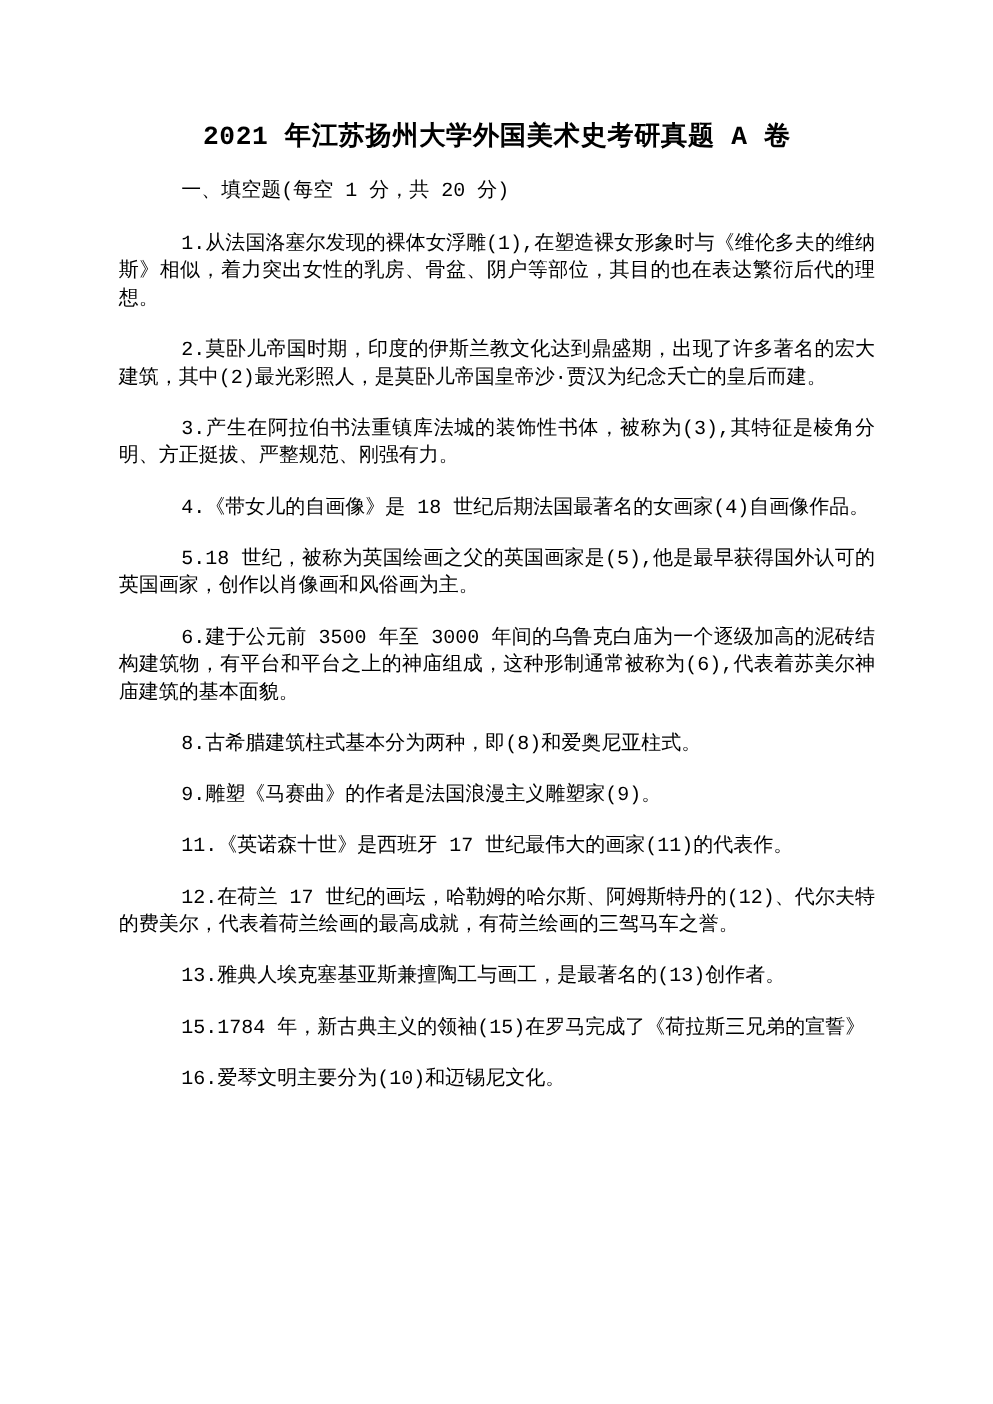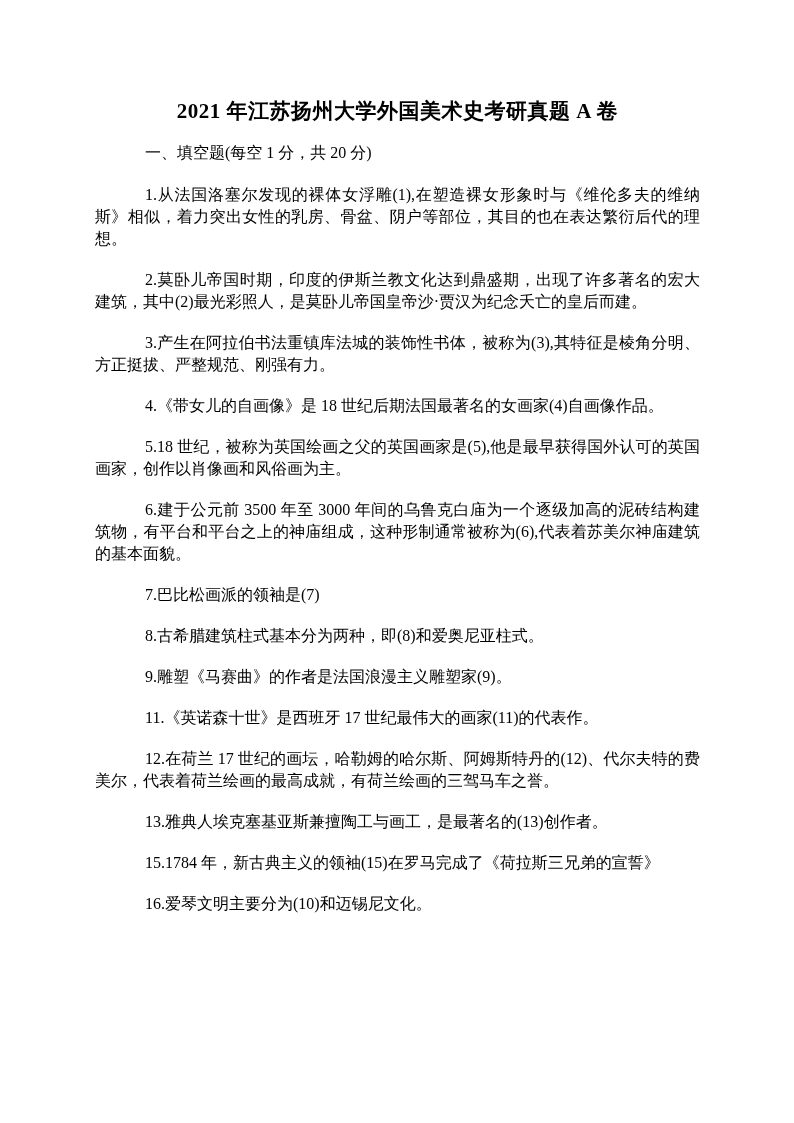--- a/index.html
+++ b/index.html
@@ -6,21 +6,21 @@
     margin: 0;
     padding: 0;
     background: #ffffff;
   }
   .page {
     position: relative;
     width: 794px;
     height: 1123px;
     background: #ffffff;
     overflow: hidden;
-    font-family: Liberation Serif, serif;
+    font-family: Liberation Mono, monospace;
     color: #000000;
     box-sizing: border-box;
   }
   .content {
     box-sizing: border-box;
     padding: 96px 94px 0 95px; 
   }
   .doc-title {
     margin: 0 0 18px 0;
     font-size: 21px;
@@ -50,21 +50,20 @@
 <div class="page">
   <div class="content">
     <h1 class="doc-title">2021 年江苏扬州大学外国美术史考研真题 A 卷</h1>
     <div class="section-heading">一、填空题(每空 1 分，共 20 分)</div>
     <p class="question">1.从法国洛塞尔发现的裸体女浮雕(1),在塑造裸女形象时与《维伦多夫的维纳斯》相似，着力突出女性的乳房、骨盆、阴户等部位，其目的也在表达繁衍后代的理想。</p>
     <p class="question">2.莫卧儿帝国时期，印度的伊斯兰教文化达到鼎盛期，出现了许多著名的宏大建筑，其中(2)最光彩照人，是莫卧儿帝国皇帝沙·贾汉为纪念夭亡的皇后而建。</p>
     <p class="question">3.产生在阿拉伯书法重镇库法城的装饰性书体，被称为(3),其特征是棱角分明、方正挺拔、严整规范、刚强有力。</p>
     <p class="question">4.《带女儿的自画像》是 18 世纪后期法国最著名的女画家(4)自画像作品。</p>
     <p class="question">5.18 世纪，被称为英国绘画之父的英国画家是(5),他是最早获得国外认可的英国画家，创作以肖像画和风俗画为主。</p>
     <p class="question">6.建于公元前 3500 年至 3000 年间的乌鲁克白庙为一个逐级加高的泥砖结构建筑物，有平台和平台之上的神庙组成，这种形制通常被称为(6),代表着苏美尔神庙建筑的基本面貌。</p>
-    <p class="question">7.巴比松画派的领袖是(7)</p>
     <p class="question">8.古希腊建筑柱式基本分为两种，即(8)和爱奥尼亚柱式。</p>
     <p class="question">9.雕塑《马赛曲》的作者是法国浪漫主义雕塑家(9)。</p>
     <p class="question">11.《英诺森十世》是西班牙 17 世纪最伟大的画家(11)的代表作。</p>
     <p class="question">12.在荷兰 17 世纪的画坛，哈勒姆的哈尔斯、阿姆斯特丹的(12)、代尔夫特的费美尔，代表着荷兰绘画的最高成就，有荷兰绘画的三驾马车之誉。</p>
     <p class="question">13.雅典人埃克塞基亚斯兼擅陶工与画工，是最著名的(13)创作者。</p>
     <p class="question">15.1784 年，新古典主义的领袖(15)在罗马完成了《荷拉斯三兄弟的宣誓》</p>
     <p class="question">16.爱琴文明主要分为(10)和迈锡尼文化。</p>
   </div>
 </div>
 

